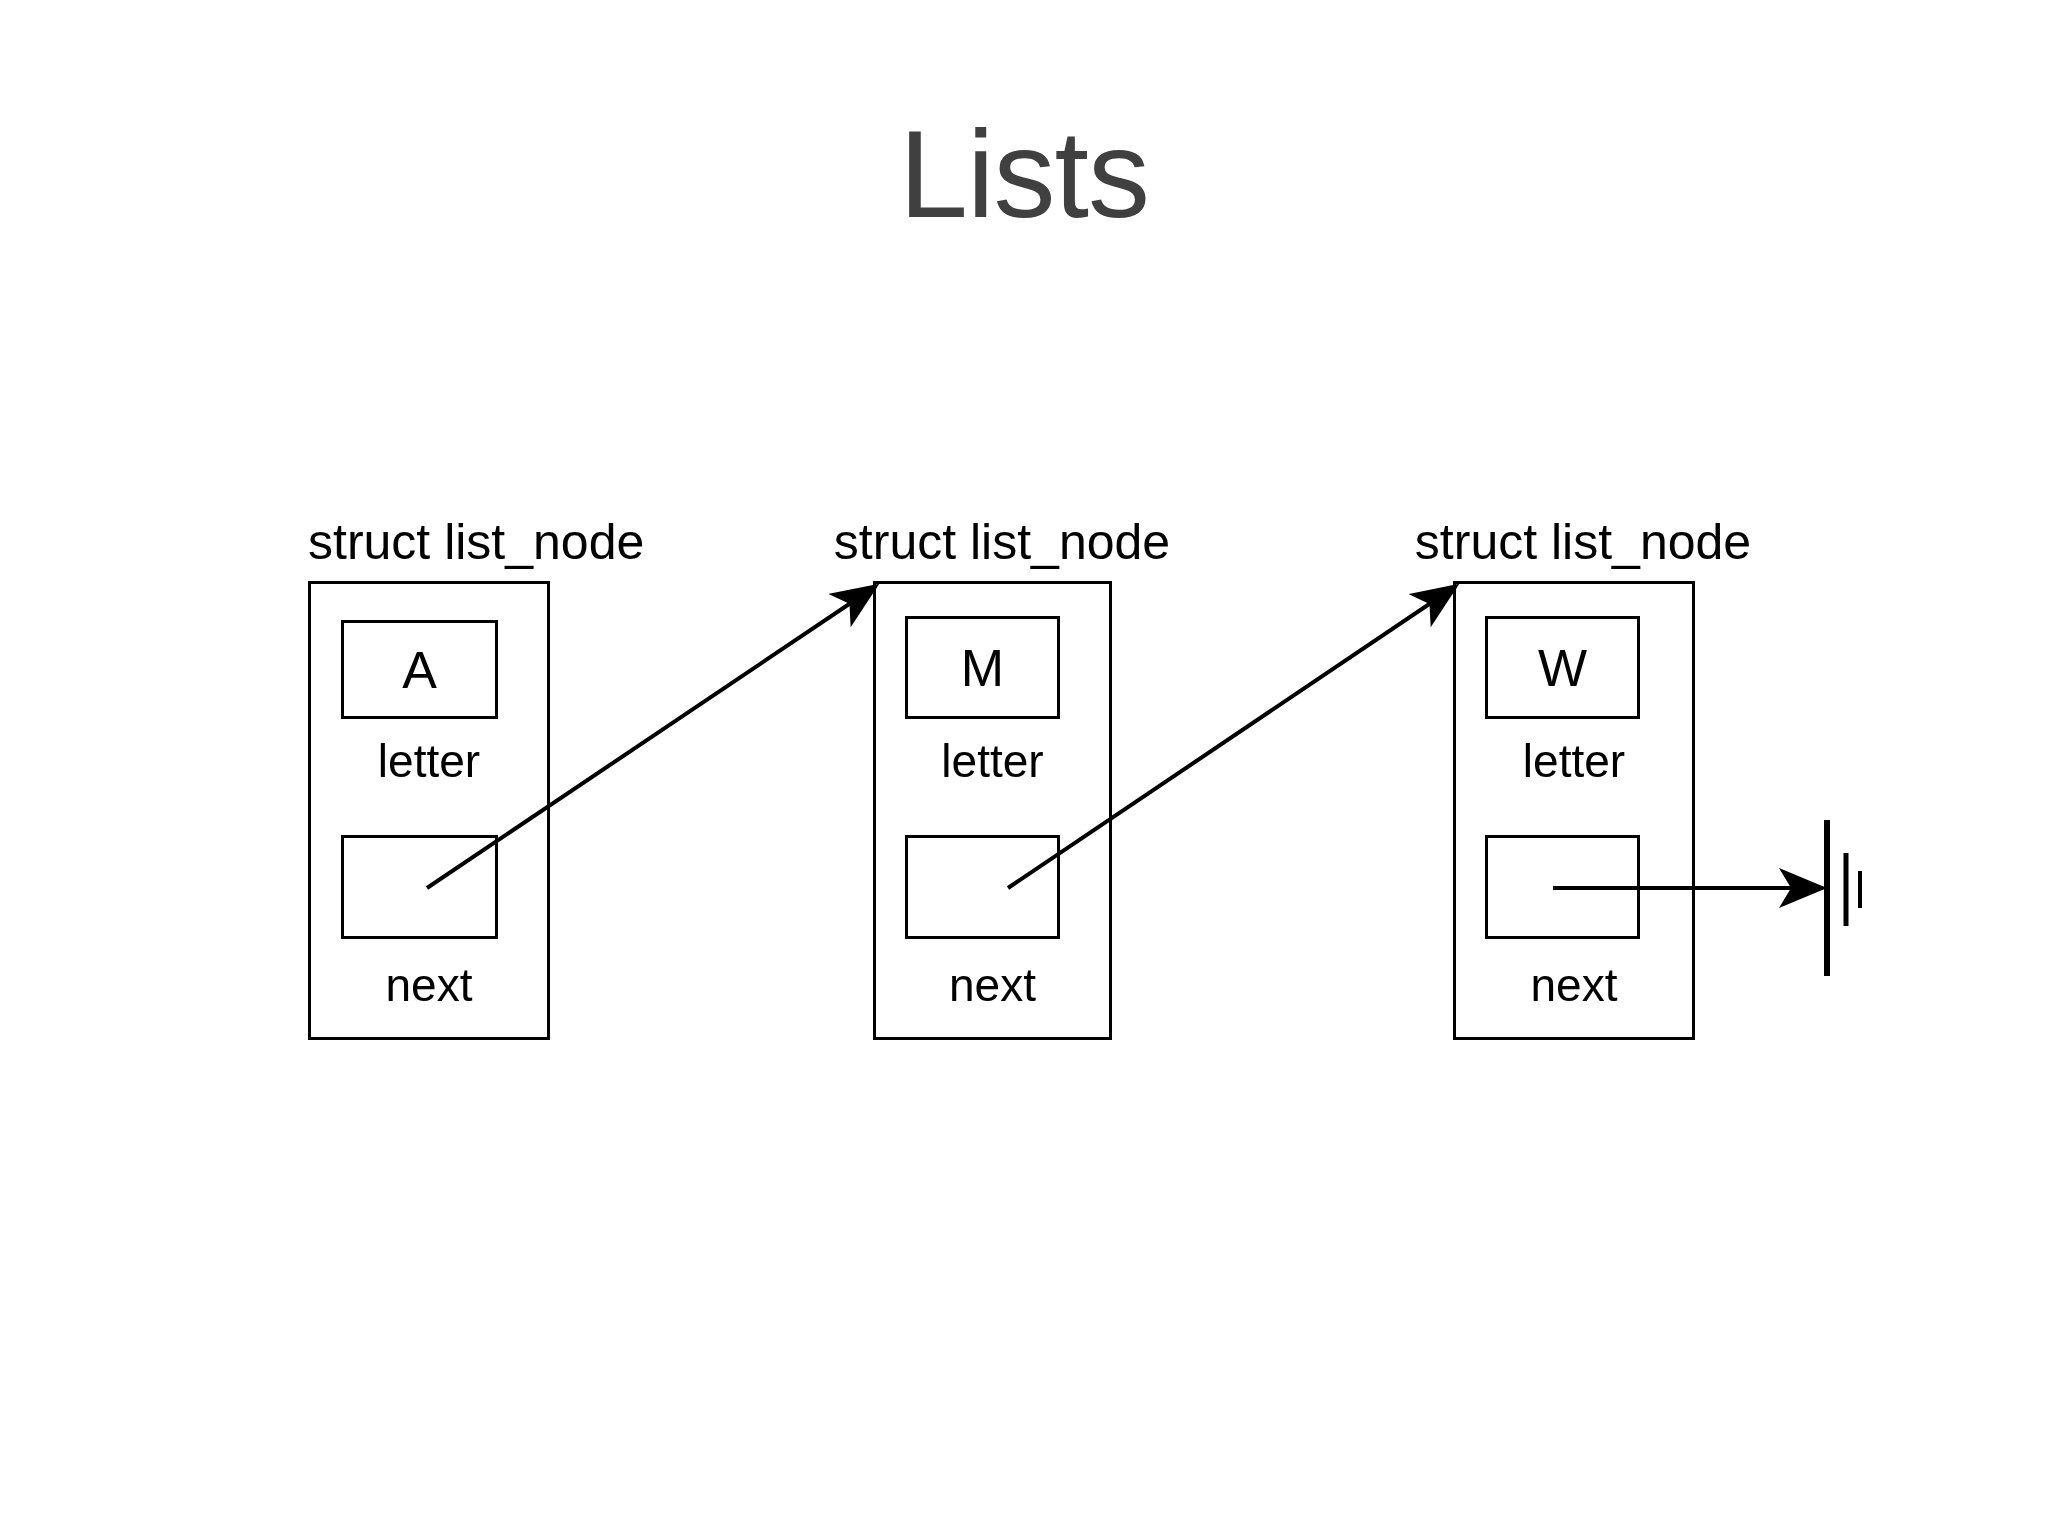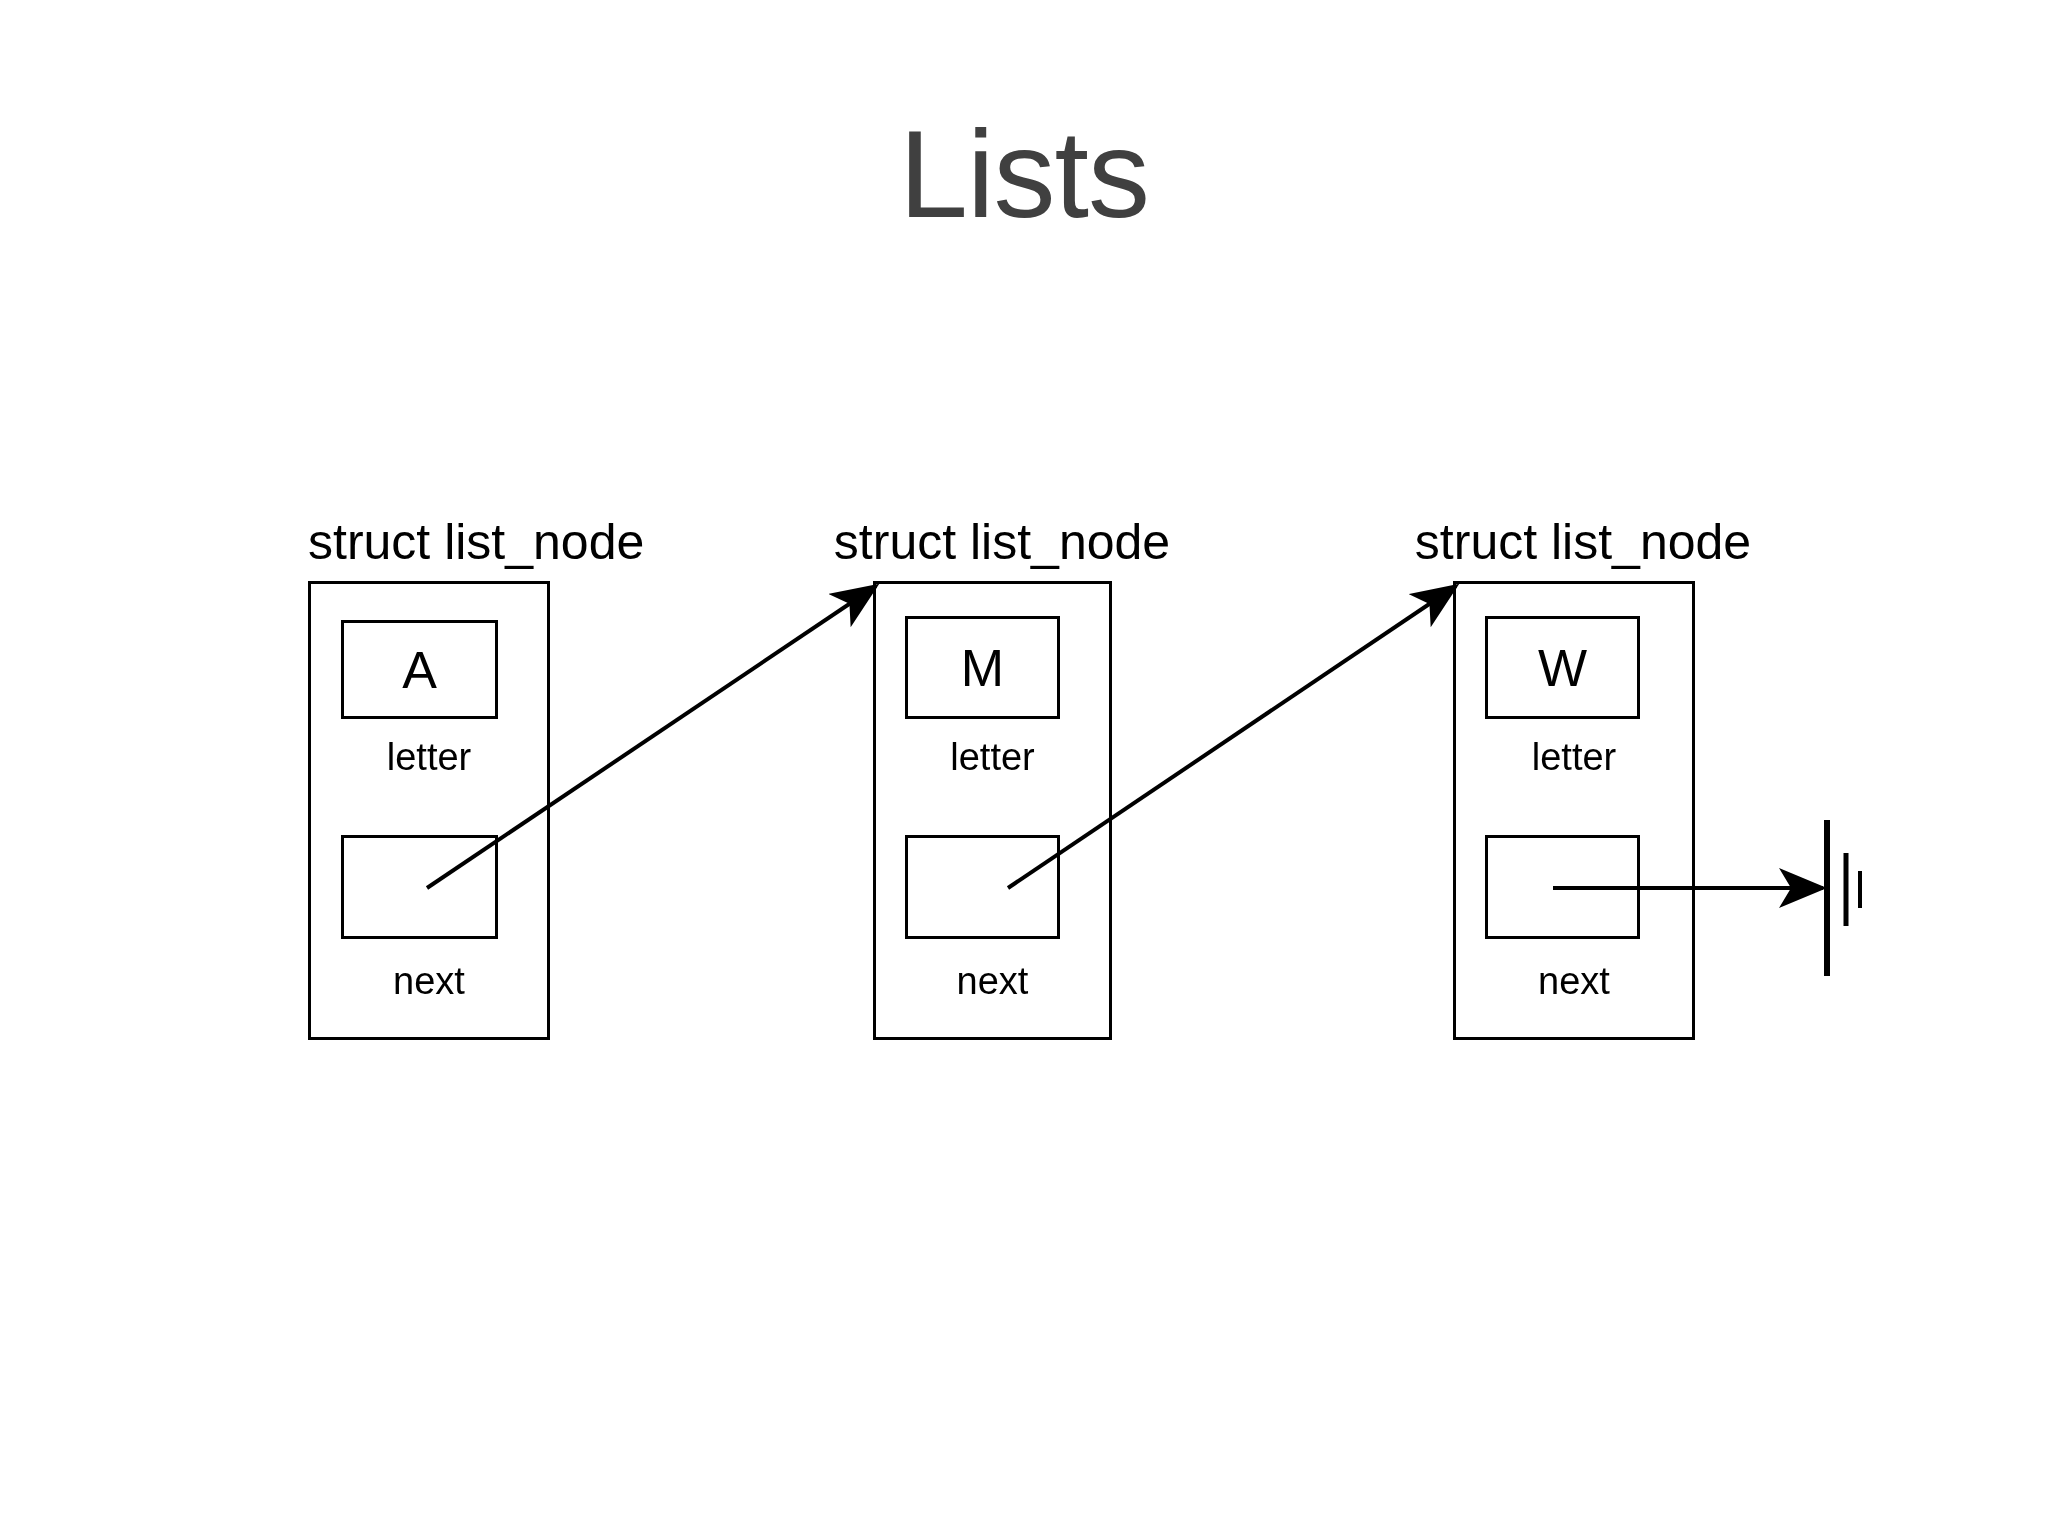--- a/index.html
+++ b/index.html
@@ -64,21 +64,21 @@
     align-items: center;
     justify-content: center;
   }
   .field-value {
     font-size: 52px;
     line-height: 1;
     color: #000000;
   }
   .field-name {
     position: absolute;
-    font-size: 38px;
+    font-size: 46px;
     line-height: 1;
     text-align: center;
     white-space: nowrap;
     color: #000000;
   }
 
   
   #overlay {
     position: absolute;
     left: 0;

